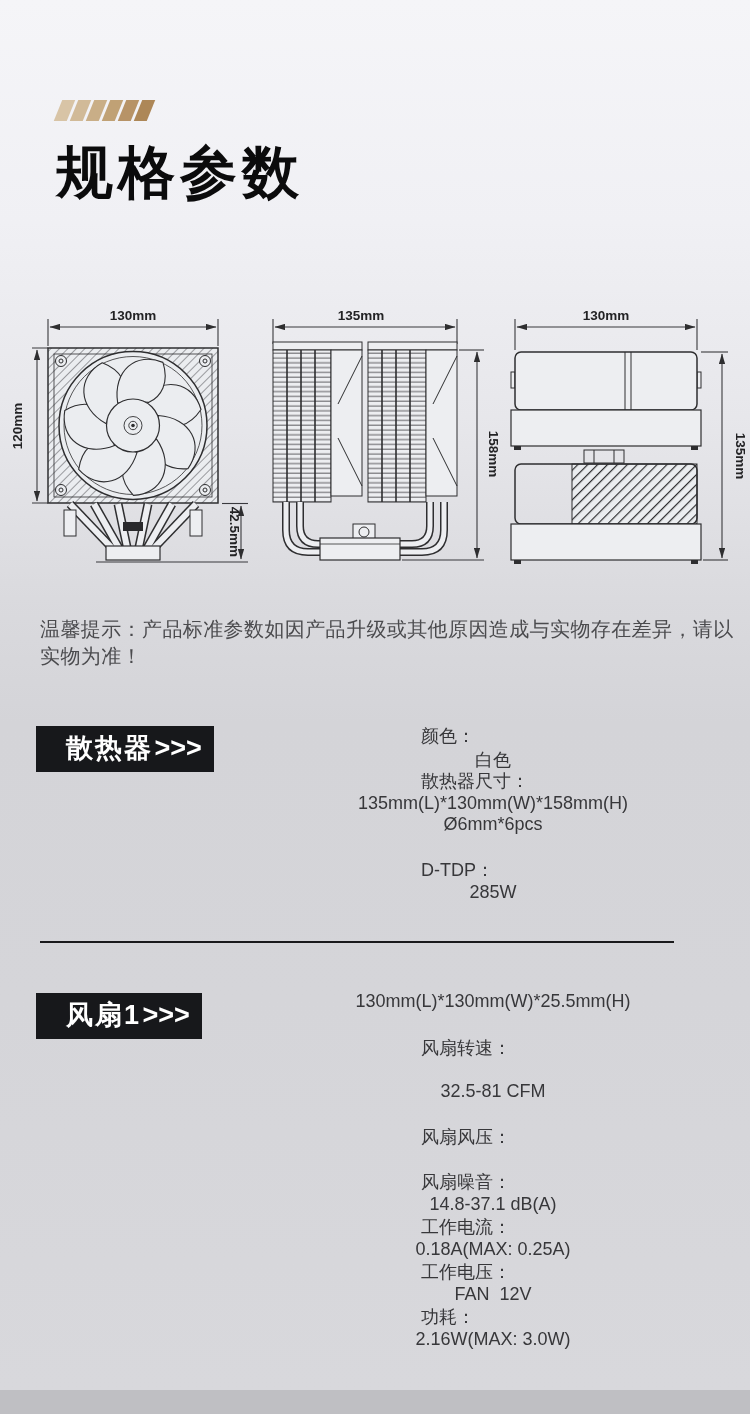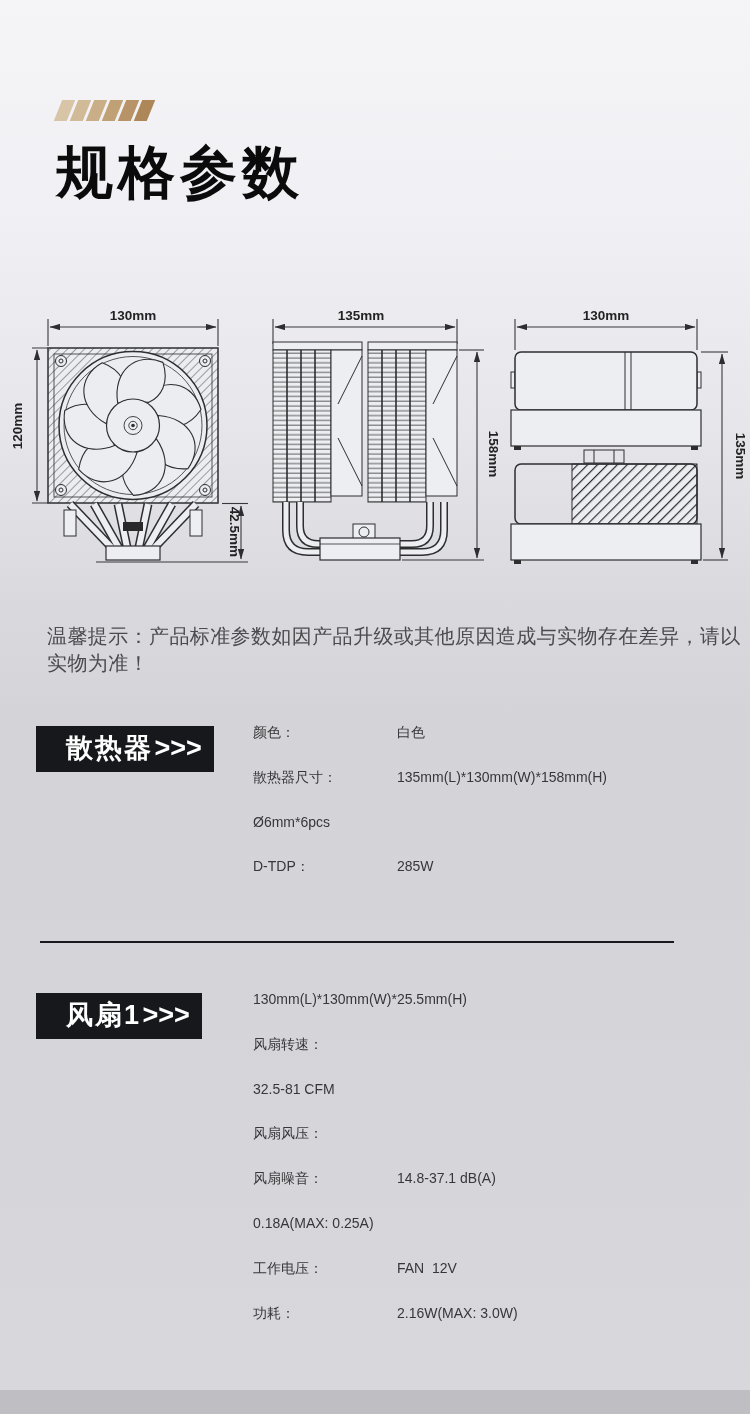--- a/index.html
+++ b/index.html
@@ -16,30 +16,30 @@
            letter-spacing:5px; color:#0b0b0c; line-height:1.15; }
   
   .dwg { position:absolute; top:306px; }
   .dwg-front { left:8px; }
   .dwg-side  { left:258px; }
   .dwg-top   { left:498px; }
   .dim { stroke:#39393d; stroke-width:1.1; fill:none; }
   .ln  { stroke:#2e2e30; fill:none; }
   .dim-label { font-family:"Liberation Sans","DejaVu Sans",sans-serif; font-size:13.5px; font-weight:bold; fill:#232325; }
   
-  .notice { position:absolute; left:40px; top:616px; margin:7px; font-size:20px; letter-spacing:0.4px; color:#4b4b4e; }
+  .notice { position:absolute; left:40px; top:616px; margin:0; font-size:20px; letter-spacing:0.4px; color:#4b4b4e; }
   
   .spec-section { position:absolute; left:0; width:750px; }
   #section-heatsink { top:724px; }
   #section-fan1 { top:991px; }
   .badge { position:absolute; left:36px; top:2px; background:var(--badge-bg,#17181b); color:var(--badge-text,#fff);
            font-size:27px; font-weight:bold; letter-spacing:2px; padding:4px 13px 6px 30px; white-space:nowrap; }
   .badge .arrows { font-style:italic; letter-spacing:0; margin-left:1px; }
   .rows { position:absolute; left:253px; top:0; width:480px; }
-  .spec-row { height:44.8px; display:flex; font-size:14px; color:#37373a; }
+  .spec-row { height:44.8px; display:flex; align-items:center; font-size:18px; color:#37373a;flex-direction:column; }
   .spec-label { width:144px; flex:none; }
   .spec-value { white-space:pre-wrap; }
   .divider { position:absolute; left:40px; top:941px; width:634px; height:2px; background:#1a1a1c; }
 </style>
 </head>
 <body>
 
 <div class="page">
 
   <svg width="0" height="0" style="position:absolute" aria-hidden="true">
@@ -267,20 +267,21 @@
         <div class="spec-row">
           <div class="spec-label">风扇风压：</div>
         </div>
 
         <div class="spec-row">
           <div class="spec-label">风扇噪音：</div>
           <div class="spec-value">14.8-37.1 dB(A)</div>
         </div>
 
         <div class="spec-row">
+          <div class="spec-label">工作电流：</div>
           <div class="spec-value">0.18A(MAX: 0.25A)</div>
         </div>
 
         <div class="spec-row">
           <div class="spec-label">工作电压：</div>
           <div class="spec-value">FAN  12V</div>
         </div>
 
         <div class="spec-row">
           <div class="spec-label">功耗：</div>

